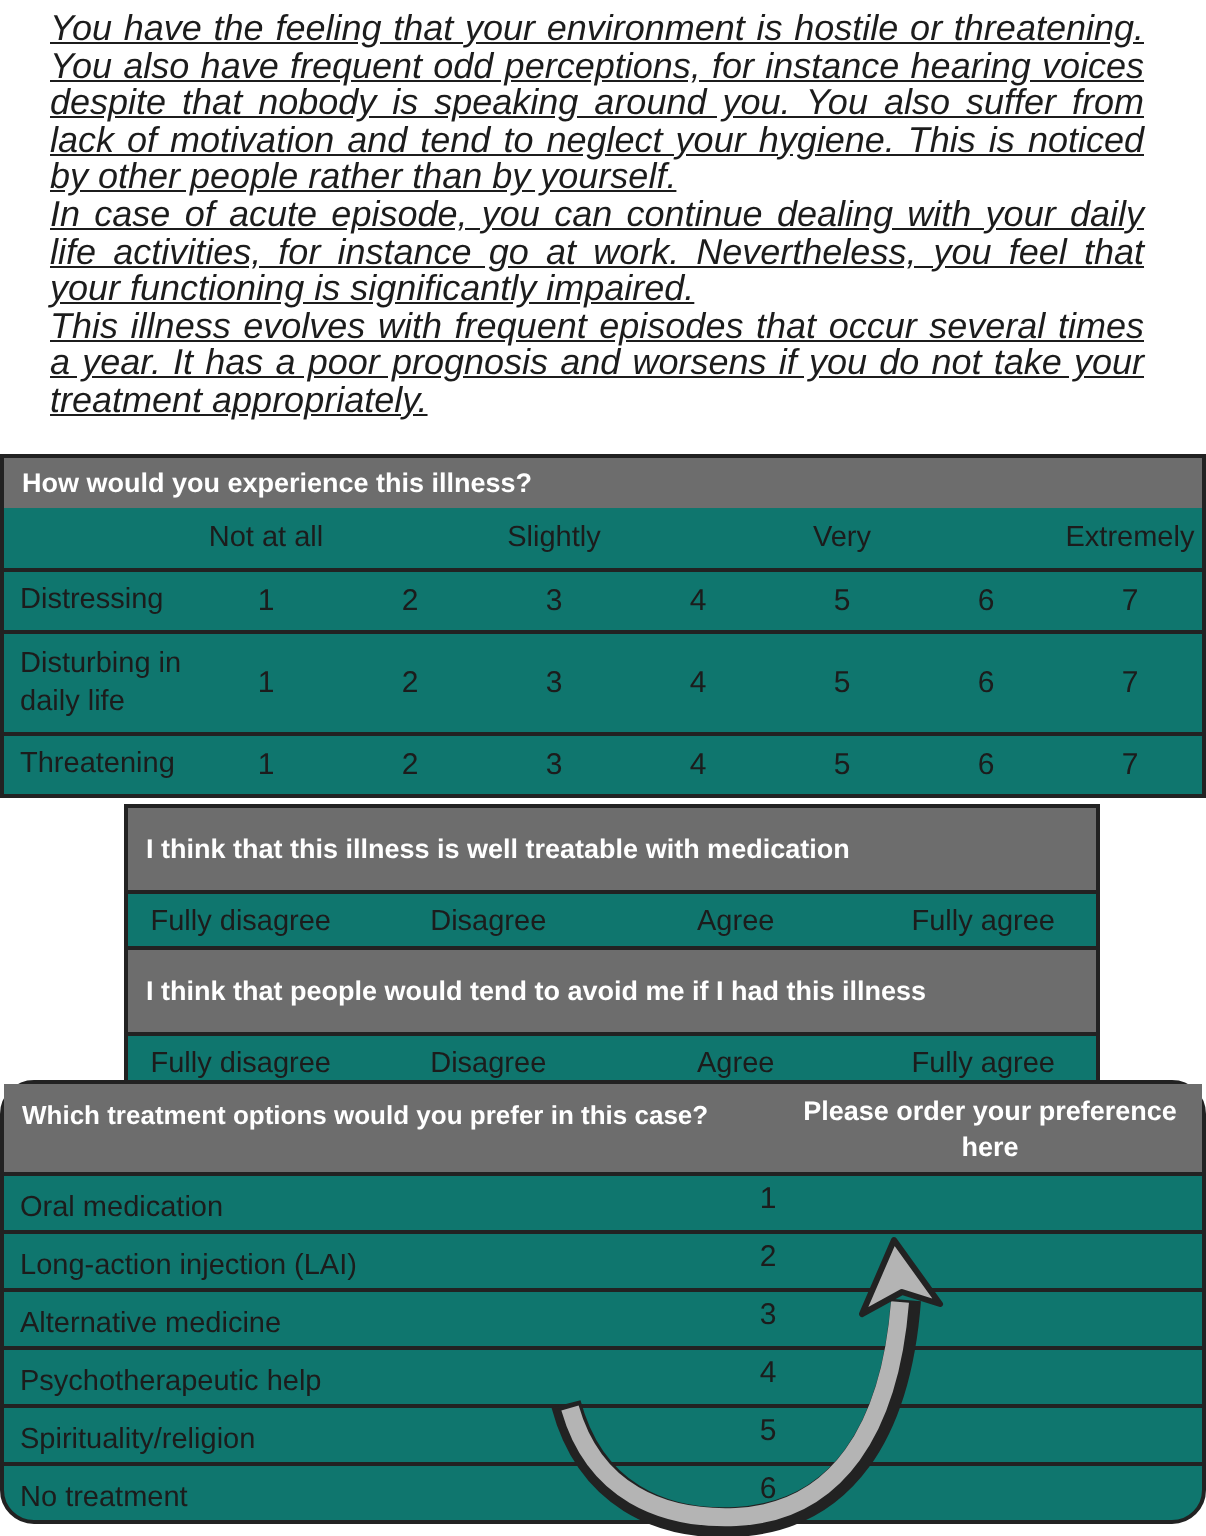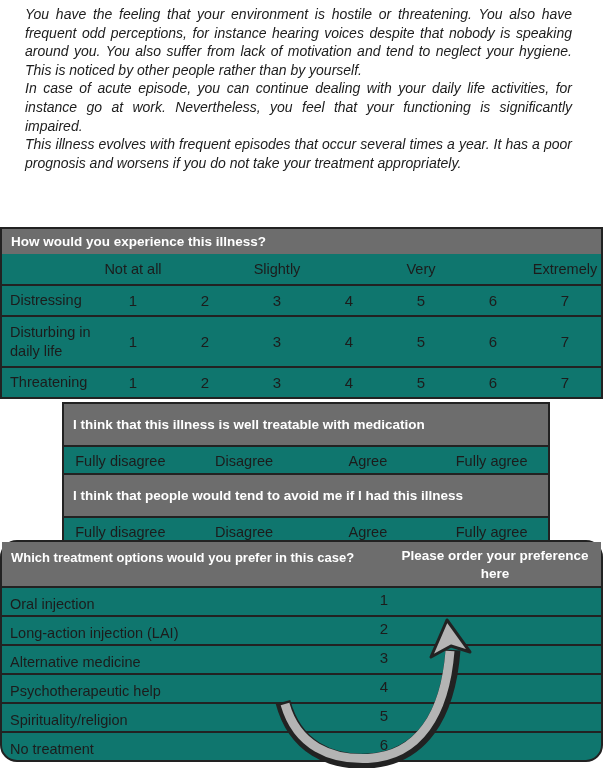--- a/index.html
+++ b/index.html
@@ -9,22 +9,22 @@
     font-family:"Liberation Sans",sans-serif;
   }
 
   
   .intro{position:absolute;top:5px;left:25px;width:547px;}
   .prompt{
     font-style:italic;font-weight:bold;font-size:14.5px;line-height:19px;
     text-align:justify;margin:0 0 8px 0;
   }
   .para{
-    font-style:italic;font-size:14px;line-height:18.6px;
-    text-align:justify;margin:0;
+    font-style:italic;font-size:18px;line-height:18.6px;
+    text-align:justify;margin:0;text-decoration:underline;
   }
 
   
   .tbl{position:absolute;box-sizing:border-box;border:2px solid #222;background:#0f766e;}
   .gray-head{
     background:#6d6d6d;color:#ffffff;font-weight:bold;font-size:13.5px;
     display:flex;align-items:center;padding-left:9px;box-sizing:border-box;
   }
 
   
@@ -135,21 +135,21 @@
   </div>
 </div>
 
 <div id="pref" class="tbl">
   <div class="pref-head">
     <div class="pref-title">Which treatment options would you prefer in this case?</div>
     <div class="pref-sub">Please order your preference here</div>
   </div>
   <div class="pref-rows">
     <div class="pref-row">
-      <span class="pref-label">Oral injection</span>
+      <span class="pref-label">Oral medication</span>
       <span class="pref-rank">1</span>
     </div>
     <div class="pref-row">
       <span class="pref-label">Long-action injection (LAI)</span>
       <span class="pref-rank">2</span>
     </div>
     <div class="pref-row">
       <span class="pref-label">Alternative medicine</span>
       <span class="pref-rank">3</span>
     </div>

